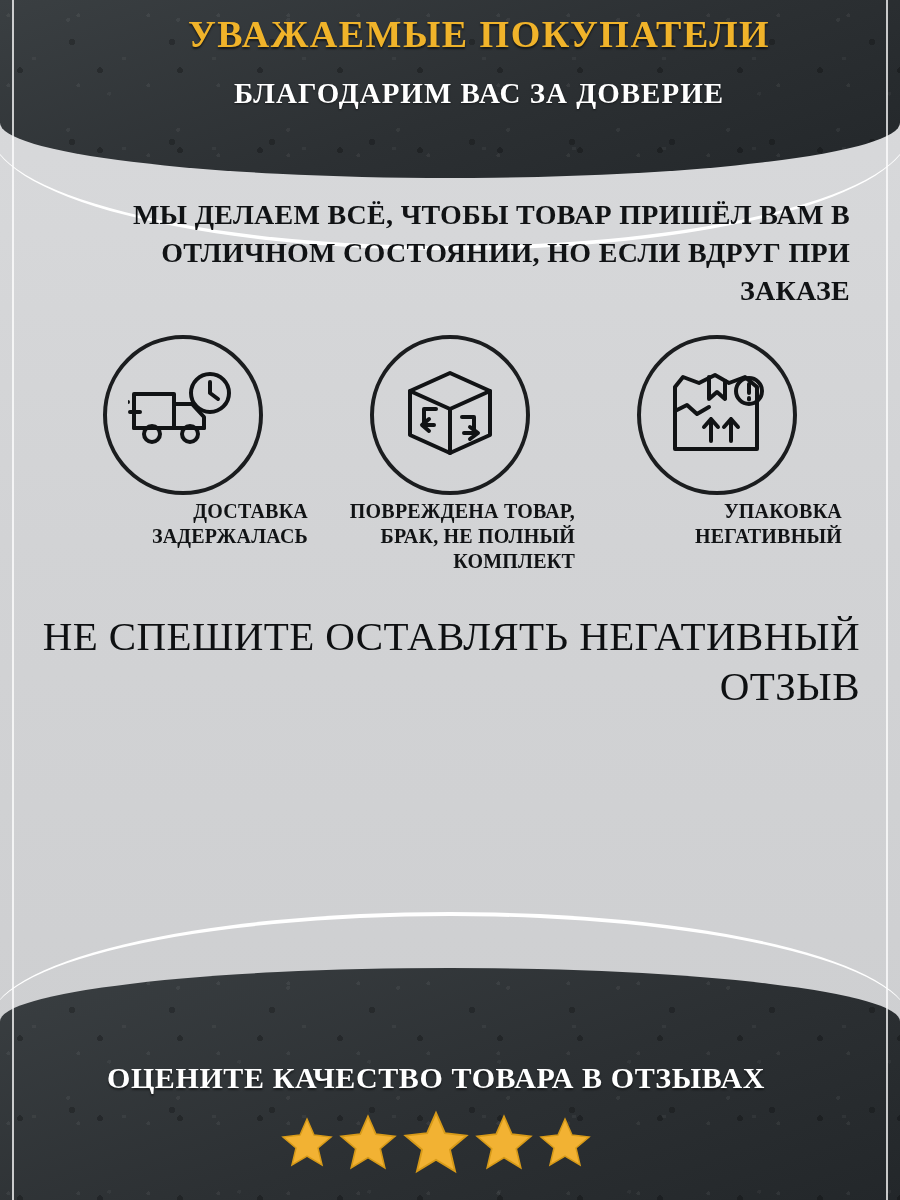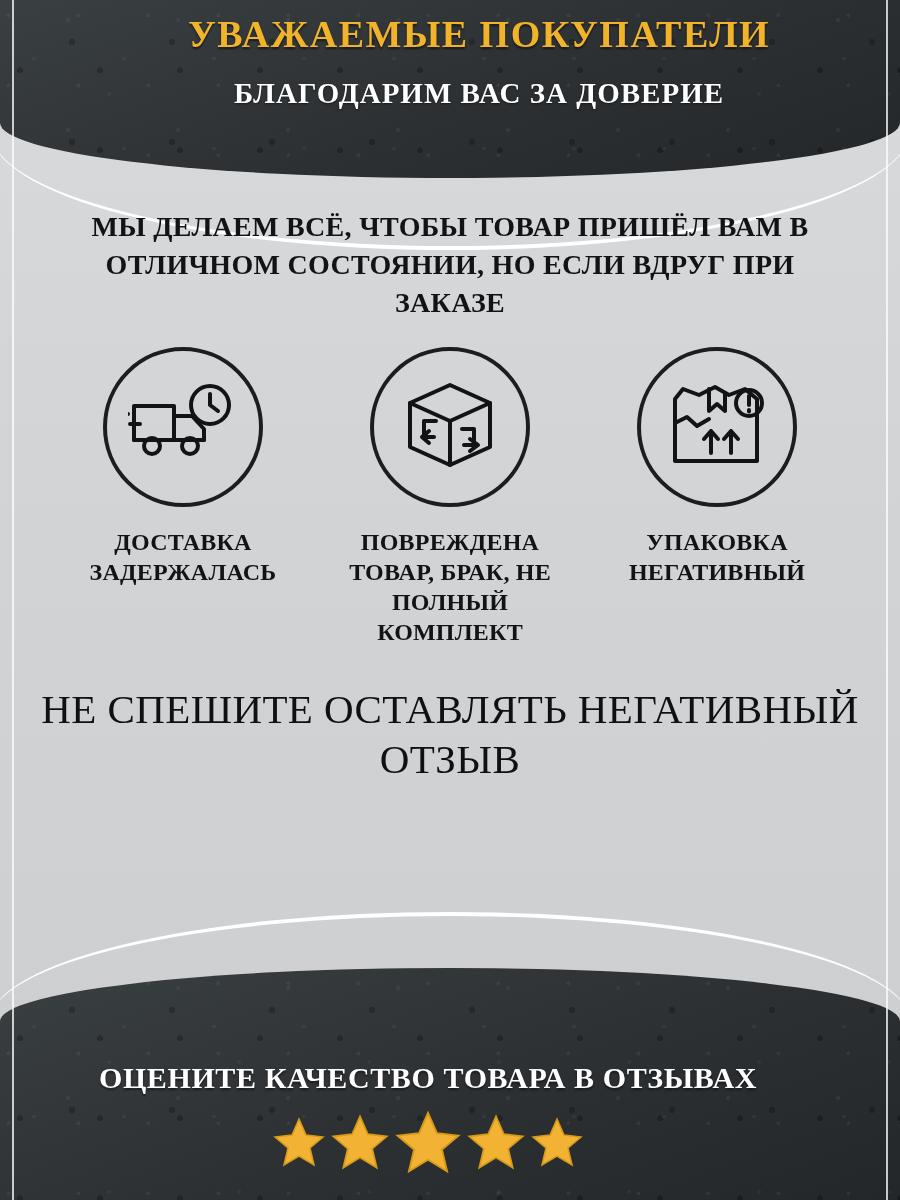--- a/index.html
+++ b/index.html
@@ -116,24 +116,24 @@
     font-weight: bold;
     color: #ffffff;
     letter-spacing: 1px;
     line-height: 1.22;
     text-shadow: 0 1px 2px rgba(0,0,0,0.5);
   }
 
   
   .main {
     position: absolute;
-    top: 208px;
+    top: 196px;
     left: 40px;
     width: 820px;
-    text-align: center;
+    text-align: right;
     color: #111315;
     z-index: 4;
   }
   .intro {
     font-size: 28px;
     font-weight: bold;
     line-height: 1.35;
     letter-spacing: 0.3px;
     padding: 0 10px;
   }
@@ -156,22 +156,22 @@
     width: 152px;
     height: 152px;
     border: 4px solid #1b1d1f;
     border-radius: 50%;
     display: flex;
     align-items: center;
     justify-content: center;
     background: transparent;
   }
   .icon-caption {
-    margin-top: 20px;
-    font-size: 24px;
+    margin-top: 4px;
+    font-size: 20px;
     font-weight: bold;
     line-height: 1.25;
     letter-spacing: 0.2px;
     color: #111315;
   }
 
   
   .headline {
     margin-top: 38px;
     font-size: 41px;
@@ -187,21 +187,21 @@
     line-height: 1.32;
     letter-spacing: 0.2px;
     color: #111315;
     padding: 0 6px;
   }
 
   
   .footer {
     position: absolute;
     bottom: 22px;
-    left: 4px;
+    left: 12px;
     width: 848px;
     text-align: center;
     z-index: 6;
   }
   .footer-text {
     font-size: 30px;
     font-weight: bold;
     color: #ffffff;
     line-height: 1.25;
     letter-spacing: 0.6px;

